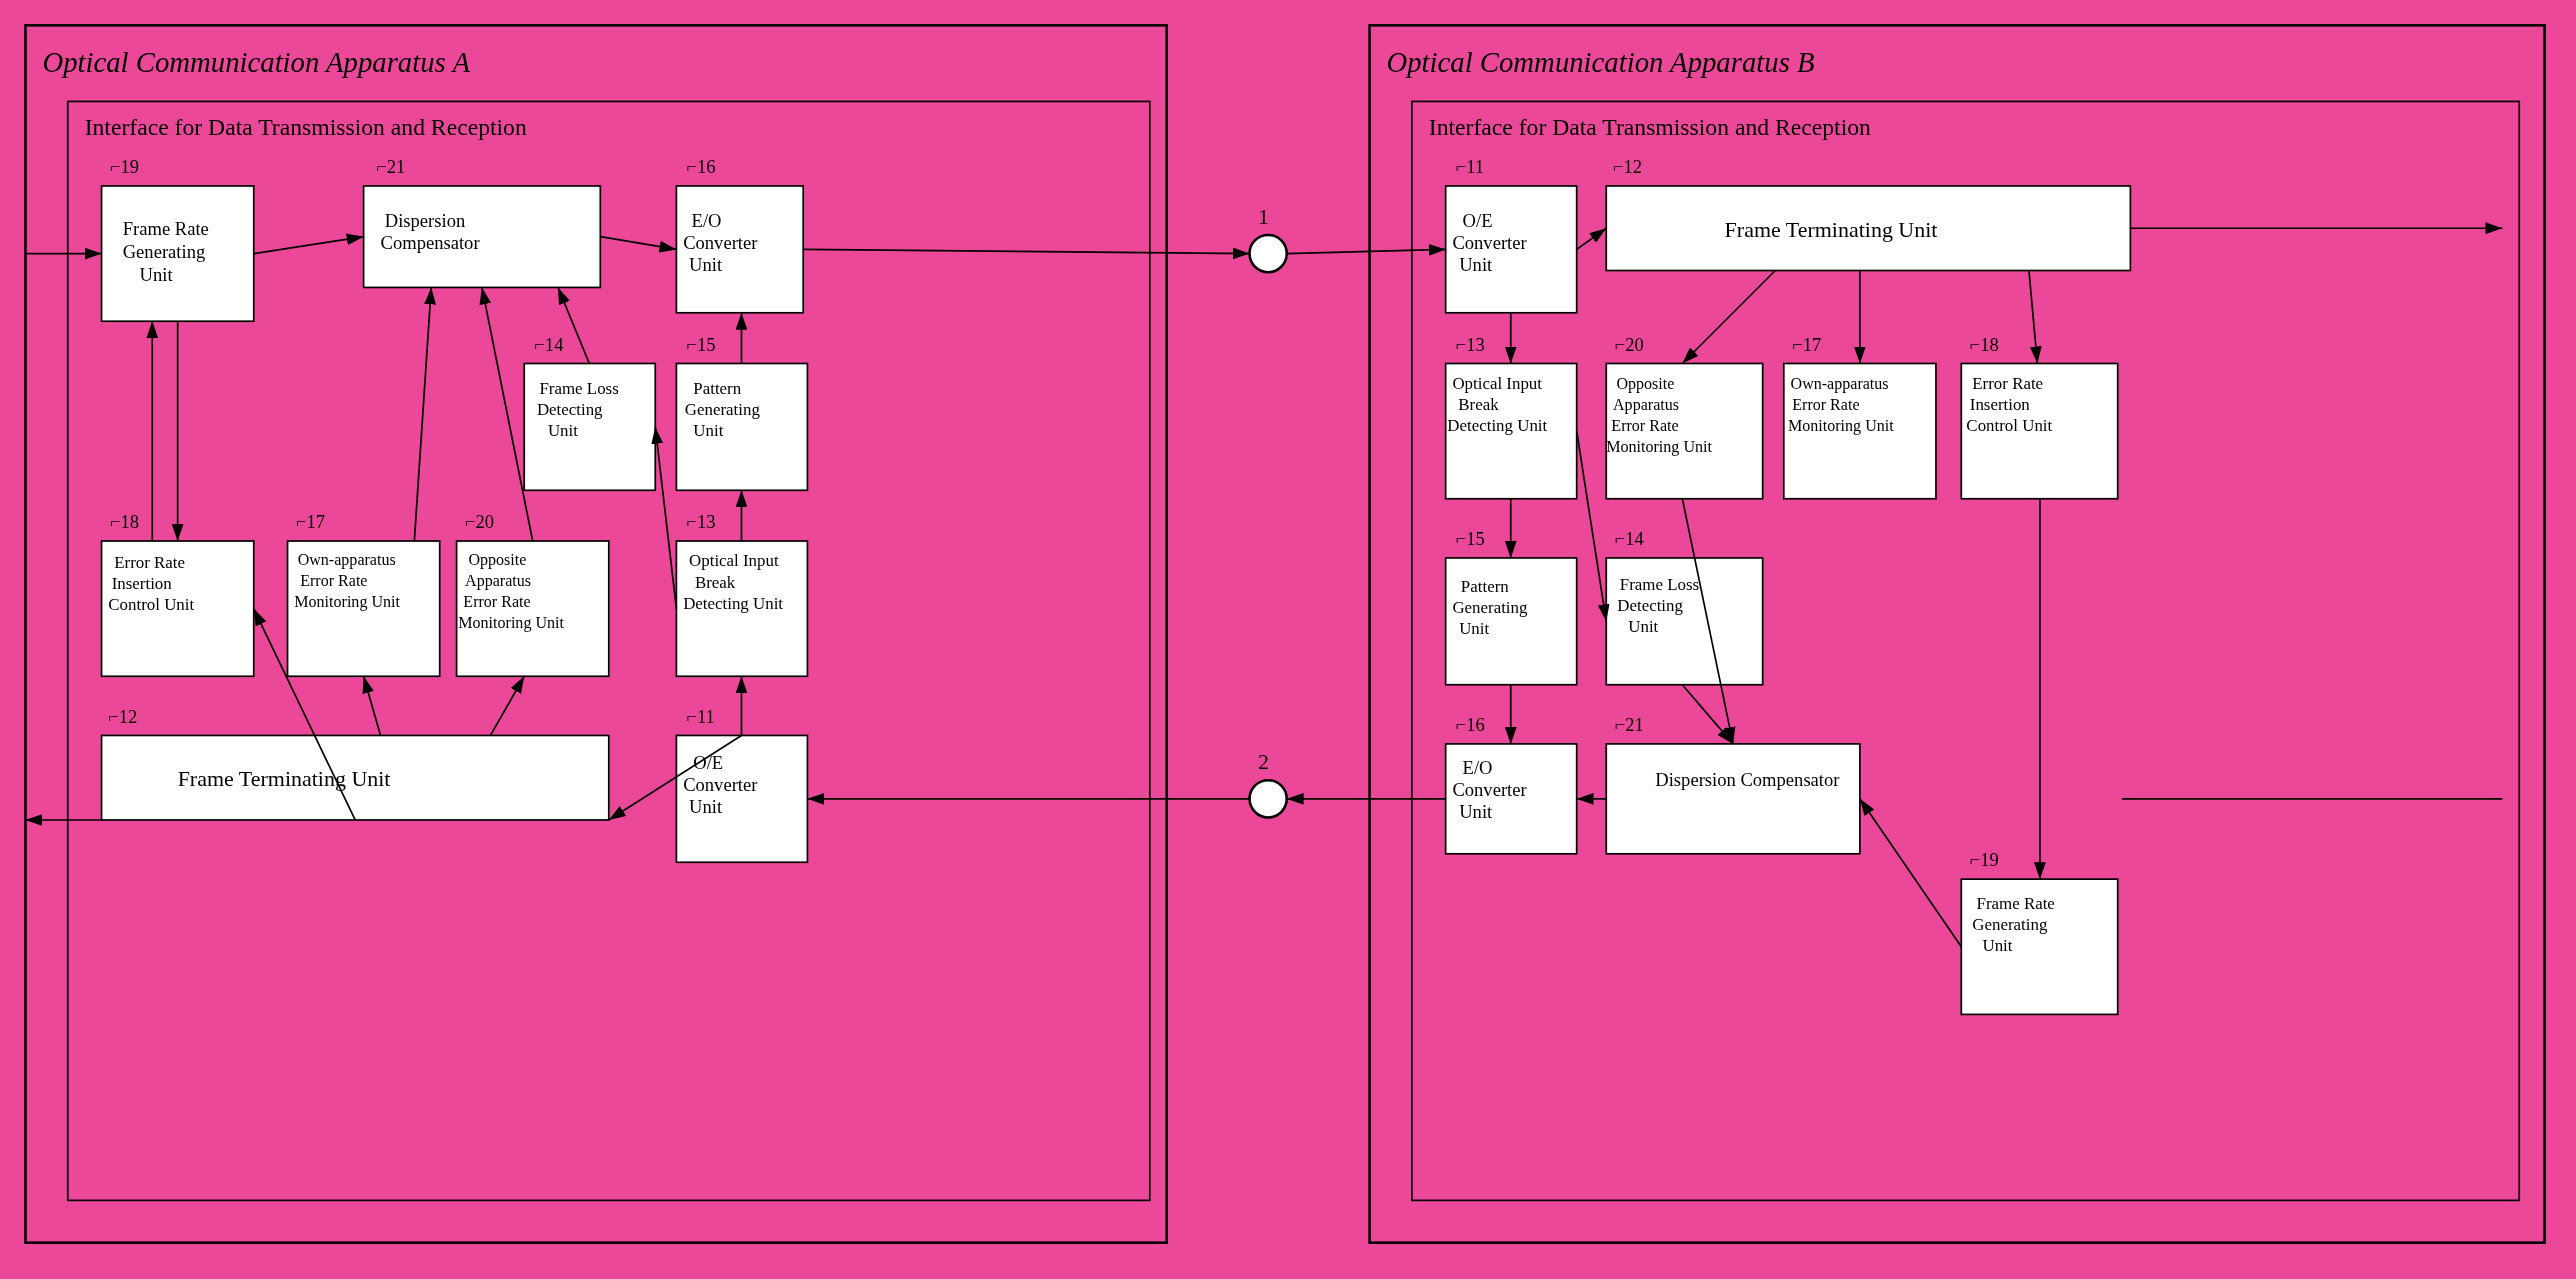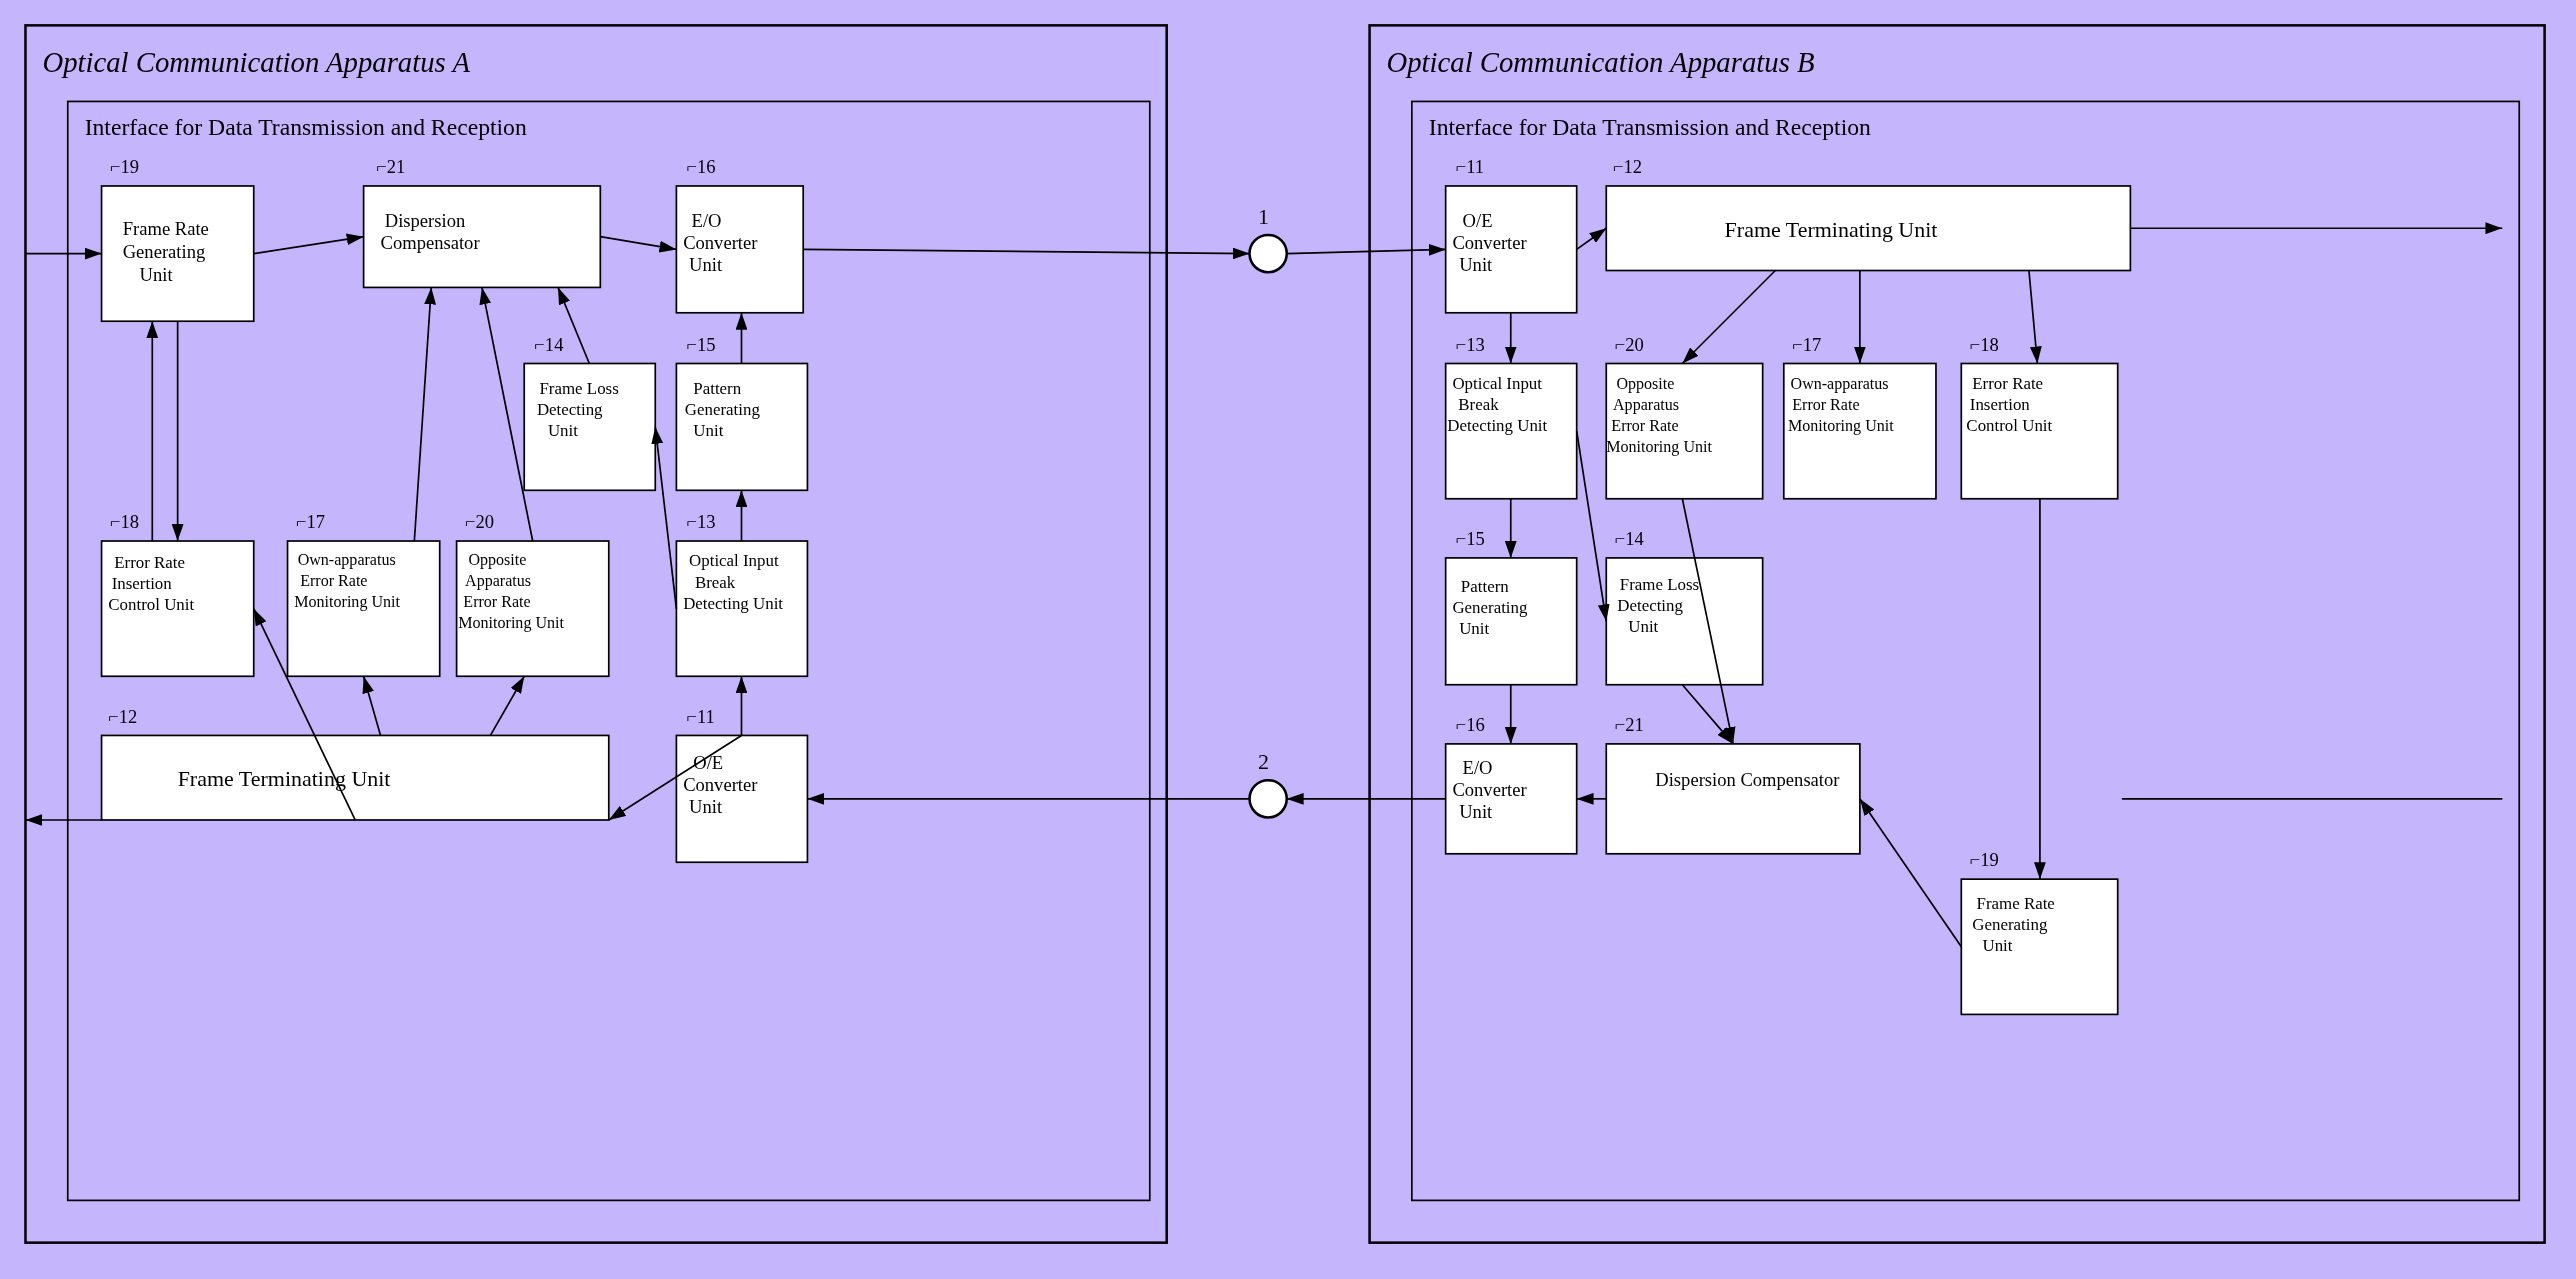--- a/index.html
+++ b/index.html
@@ -8,21 +8,21 @@
       font-family: 'Times New Roman', Times, serif;
       width: 2576px;
       height: 1279px;
       overflow: hidden;
       position: relative;
     }
   </style>
 </head>
 <body>
 
-<div style="width:2576px; height:1279px; background:#c4b5fd; position:relative; overflow:hidden;">
+<div style="width:2576px; height:1279px; background:#ec4899; position:relative; overflow:hidden;">
 
 <svg width="2576" height="1279" style="position:absolute;top:0;left:0;" viewBox="0 0 3047 1513">
 
   <rect x="30" y="30" width="1350" height="1440" fill="none" stroke="#000" stroke-width="3"></rect>
 
   <rect x="1620" y="30" width="1390" height="1440" fill="none" stroke="#000" stroke-width="3"></rect>
 
   <rect x="80" y="120" width="1280" height="1300" fill="none" stroke="#000" stroke-width="2"></rect>
 
   <rect x="1670" y="120" width="1310" height="1300" fill="none" stroke="#000" stroke-width="2"></rect>

